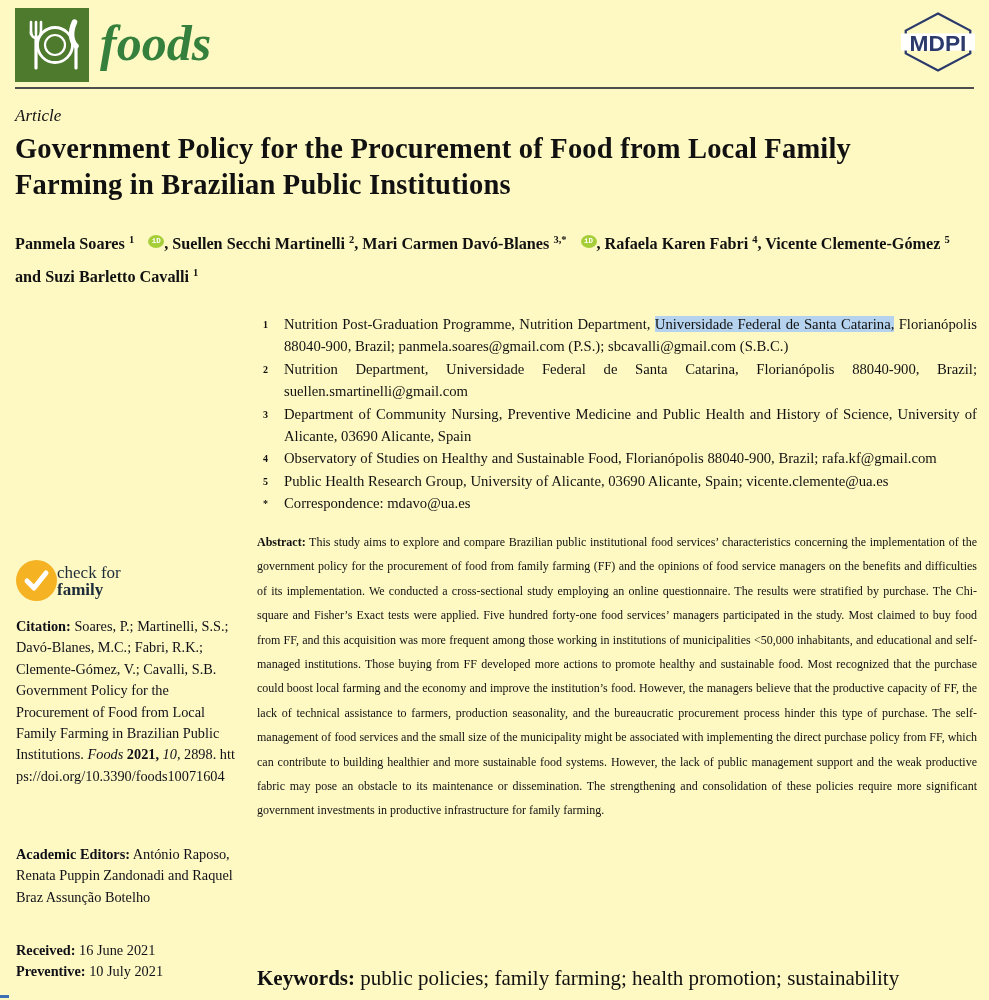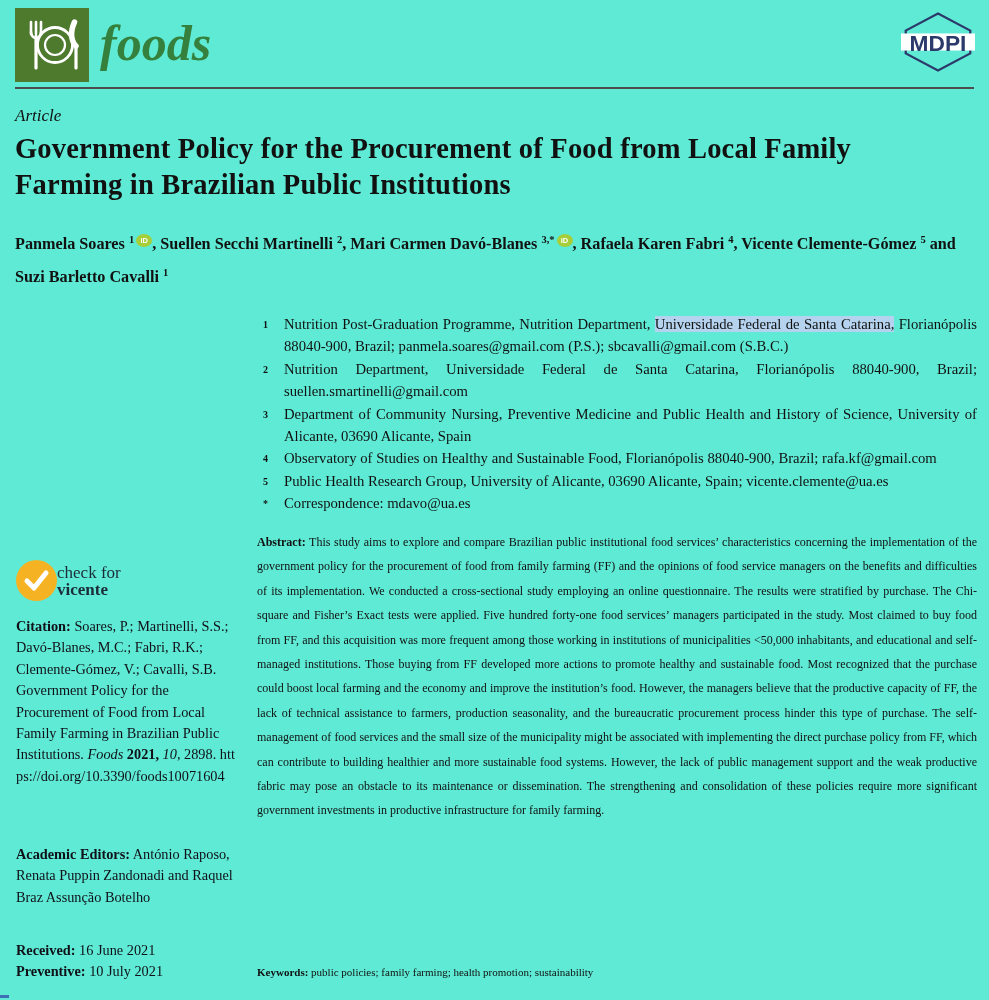--- a/index.html
+++ b/index.html
@@ -1,18 +1,18 @@
 <!DOCTYPE html>
 <html><head>
 <meta charset="utf-8">
 <style>
   * { margin:0; padding:0; box-sizing:border-box; }
   html,body { background:#ffffff; }
   .page {
-    position:relative; width:989px; height:1000px; background:#5eead4;
+    position:relative; width:989px; height:1000px; background:#fef9c3;
     font-family:"Liberation Serif", serif; color:#111; overflow:hidden;
   }
   
   .logo-box { position:absolute; left:15px; top:8px; width:74px; height:74px; background:#4e7a2e; }
   .journal-name {
     position:absolute; left:100px; top:6px; height:74px; line-height:74px;
     font-size:50px; font-style:italic; font-weight:bold; color:#35803c;
     font-family:"Liberation Serif", serif;
   }
   .mdpi-logo { position:absolute; left:901px; top:10px; }
@@ -23,23 +23,23 @@
     position:absolute; left:15px; top:131px; width:930px;
     font-size:28.5px; font-weight:bold; line-height:36px; letter-spacing:0.2px;
   }
   .authors-line {
     position:absolute; left:15px; top:226px; width:952px;
     font-size:16.2px; font-weight:bold; line-height:27.5px;
   }
   sup.asup { font-size:10.5px; font-weight:bold; }
   .orcid {
     display:inline-block; width:16px; height:13px; border-radius:50%;
-    background:#a6ce39; color:#fff; font-family:Liberation Sans, sans-serif;
+    background:#a6ce39; color:#fff; font-family:Liberation Mono, monospace;
     font-size:7.5px; font-weight:bold; line-height:13px; text-align:center;
-    position:relative; top:-6px; margin-left:2px;
+    position:relative; top:-6px; margin-left:14px;
   }
   
   .affiliations { position:absolute; left:257px; top:313px; width:720px; font-size:14.7px; line-height:22.4px; }
   .aff-item { position:relative; padding-left:27px; text-align:justify; }
   .aff-marker { position:absolute; left:6px; top:1px; font-size:10px; font-weight:bold; }
   .hl { background:#b5d3ee; }
   
   .check-badge { position:absolute; left:16px; top:560px; display:flex; align-items:center; cursor:pointer; }
   .check-circle { width:41px; height:41px; border-radius:50%; background:#f5b324; flex:0 0 auto; }
   .check-text {
@@ -53,21 +53,21 @@
   .citation-block { top:616px; }
   .editors-block { top:844px; }
   .dates-block { top:940px; line-height:21px; }
   .citation-block b, .editors-block b, .dates-block b { font-weight:bold; }
   .doi { word-break:break-all; }
   
   .abstract {
     position:absolute; left:257px; top:510px; width:720px;
     font-size:12px; line-height:24.4px; text-align:justify;margin-top:20px;
   }
-  .keywords { position:absolute; left:257px; top:966px; width:720px; font-size:11px; }
+  .keywords { position:absolute; left:257px; top:966px; width:720px; font-size:21px; }
   .page-edge-mark { position:absolute; left:0; top:995px; width:9px; height:3px; background:#3c6fb3; }
 </style>
 </head>
 <body>
 
 <div class="page">
 
   <div class="logo-box">
     <svg width="74" height="74" viewBox="0 0 74 74">
       <g stroke="#ffffff" fill="none" stroke-linecap="round">
@@ -107,21 +107,21 @@
     </div>
 
   <div class="check-badge">
     <div class="check-circle">
       <svg width="41" height="41" viewBox="0 0 41 41">
         <path d="M11 21 L18 28 L30 13" stroke="#ffffff" stroke-width="5" fill="none" stroke-linecap="round" stroke-linejoin="round"></path>
       </svg>
     </div>
     <div class="check-text">
       <div>check for</div>
-      <div class="bold">vicente</div>
+      <div class="bold">family</div>
     </div>
   </div>
 
   <div class="citation-block">
     <b>Citation:</b>
     <span>Soares, P.; Martinelli, S.S.; Davó-Blanes, M.C.; Fabri, R.K.; Clemente-Gómez, V.; Cavalli, S.B. Government Policy for the Procurement of Food from Local Family Farming in Brazilian Public Institutions.</span>
     <i>Foods</i>
     <b>2021,</b>
     <i>10,</i>
     <span>2898.</span>

